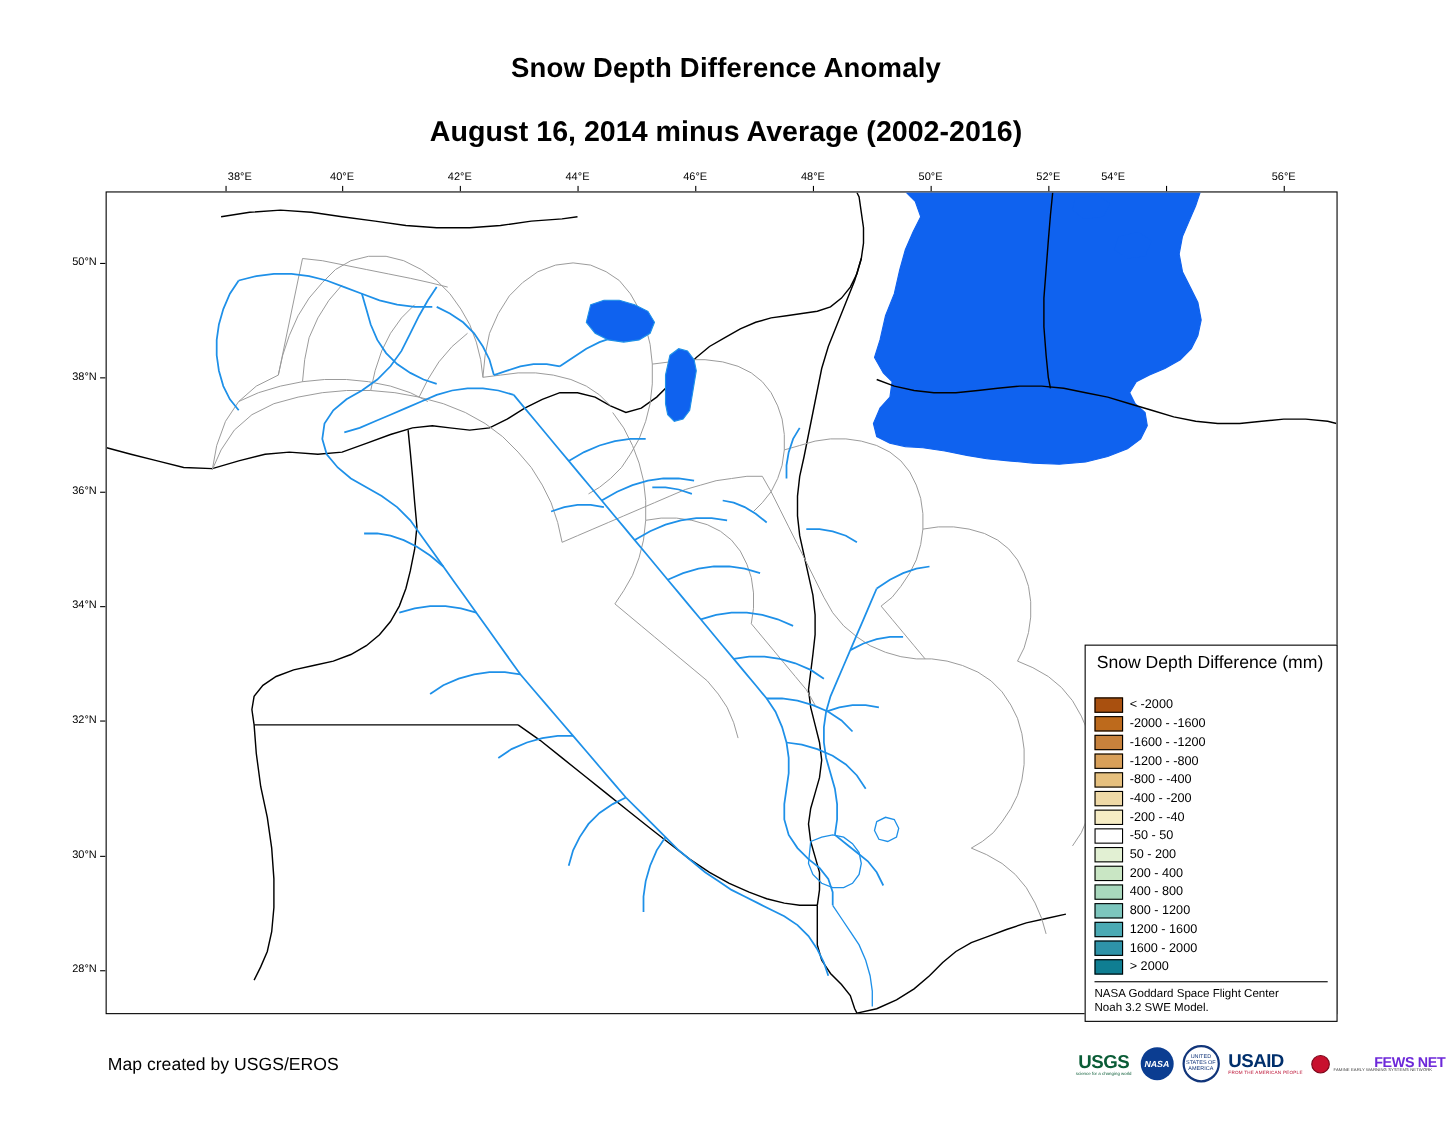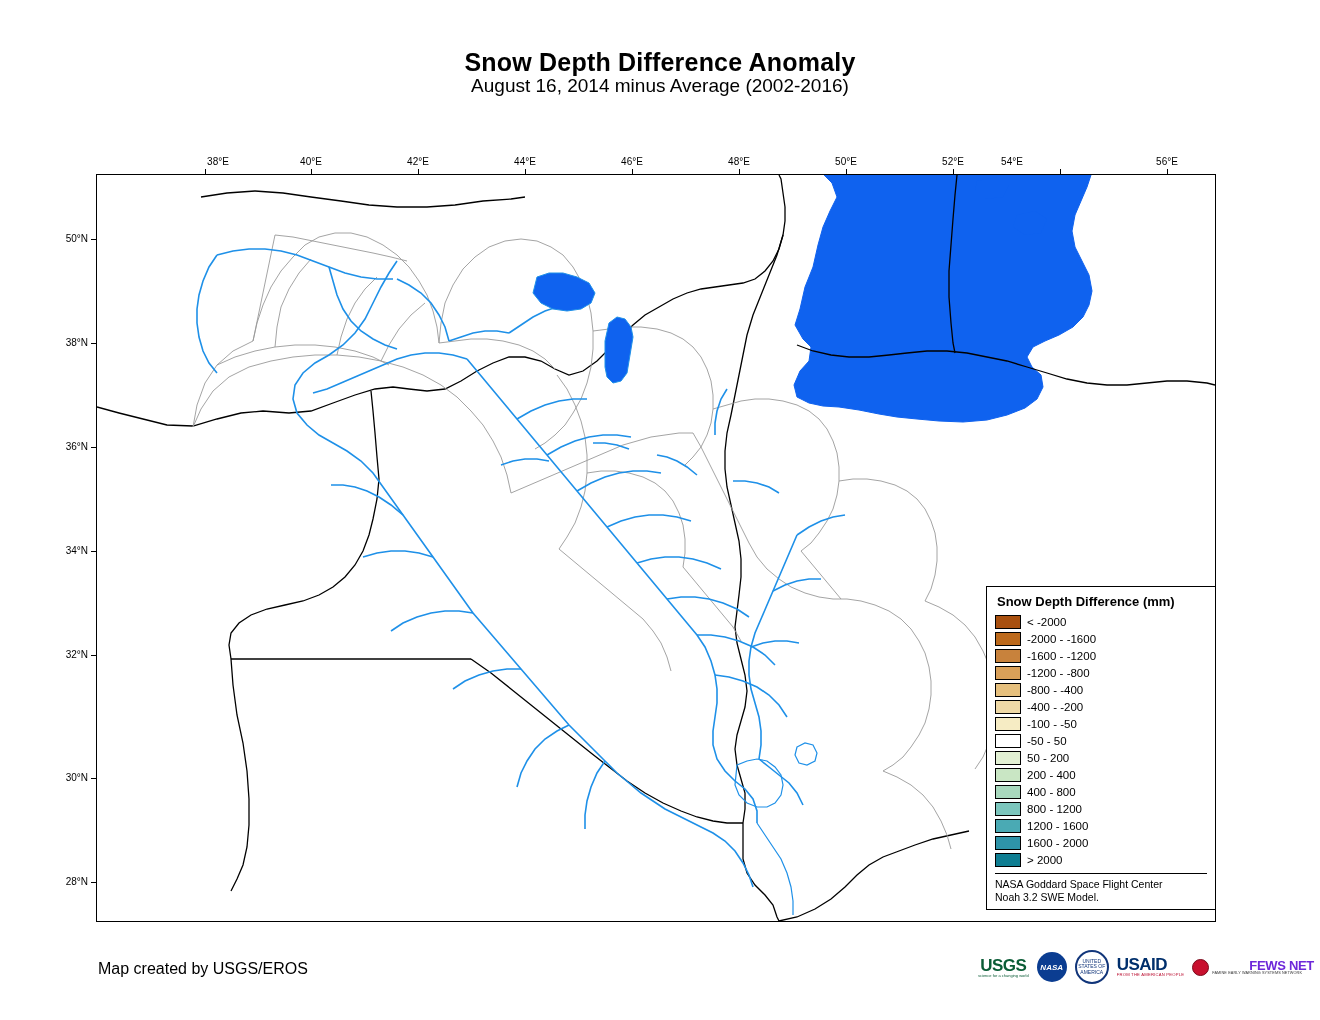--- a/index.html
+++ b/index.html
@@ -22,26 +22,26 @@
     top: 48px;
     left: 0;
     width: 1320px;
     text-align: center;
     font-size: 25px;
     font-weight: bold;
     letter-spacing: 0.2px;
   }
   #subtitle {
     position: absolute;
-    top: 75px;
+    top: 104px;
     left: 0;
     width: 1320px;
     text-align: center;
-    font-size: 19px;
-    font-weight: normal;
+    font-size: 26px;
+    font-weight: bold;
   }
 
   
   #map-frame {
     position: absolute;
     left: 96px;
     top: 174px;
     width: 1120px;
     height: 748px;
     border: 1.5px solid #000;
@@ -92,23 +92,23 @@
     position: absolute;
     left: 986px;
     top: 586px;
     width: 230px;
     background: #ffffff;
     border: 1px solid #000;
     box-sizing: border-box;
     padding: 7px 8px 5px 8px;
   }
   #legend-title {
-    font-size: 13px;
-    font-weight: bold;
-    margin-bottom: 4px;
+    font-size: 16px;
+    font-weight: normal;
+    margin-bottom: 20px;
     padding-left: 2px;
   }
   .legend-row {
     display: flex;
     align-items: center;
     height: 17px;
   }
   .legend-swatch {
     width: 26px;
     height: 14px;
@@ -486,21 +486,21 @@
   <div class="legend-row">
     <span class="legend-swatch" style="background:#e6c07e"></span>
     <span class="legend-label">-800 - -400</span>
   </div>
   <div class="legend-row">
     <span class="legend-swatch" style="background:#efd9a6"></span>
     <span class="legend-label">-400 - -200</span>
   </div>
   <div class="legend-row">
     <span class="legend-swatch" style="background:#f6ecc4"></span>
-    <span class="legend-label">-100 - -50</span>
+    <span class="legend-label">-200 - -40</span>
   </div>
   <div class="legend-row">
     <span class="legend-swatch" style="background:#ffffff"></span>
     <span class="legend-label">-50 - 50</span>
   </div>
   <div class="legend-row">
     <span class="legend-swatch" style="background:#e2f0d3"></span>
     <span class="legend-label">50 - 200</span>
   </div>
   <div class="legend-row">

